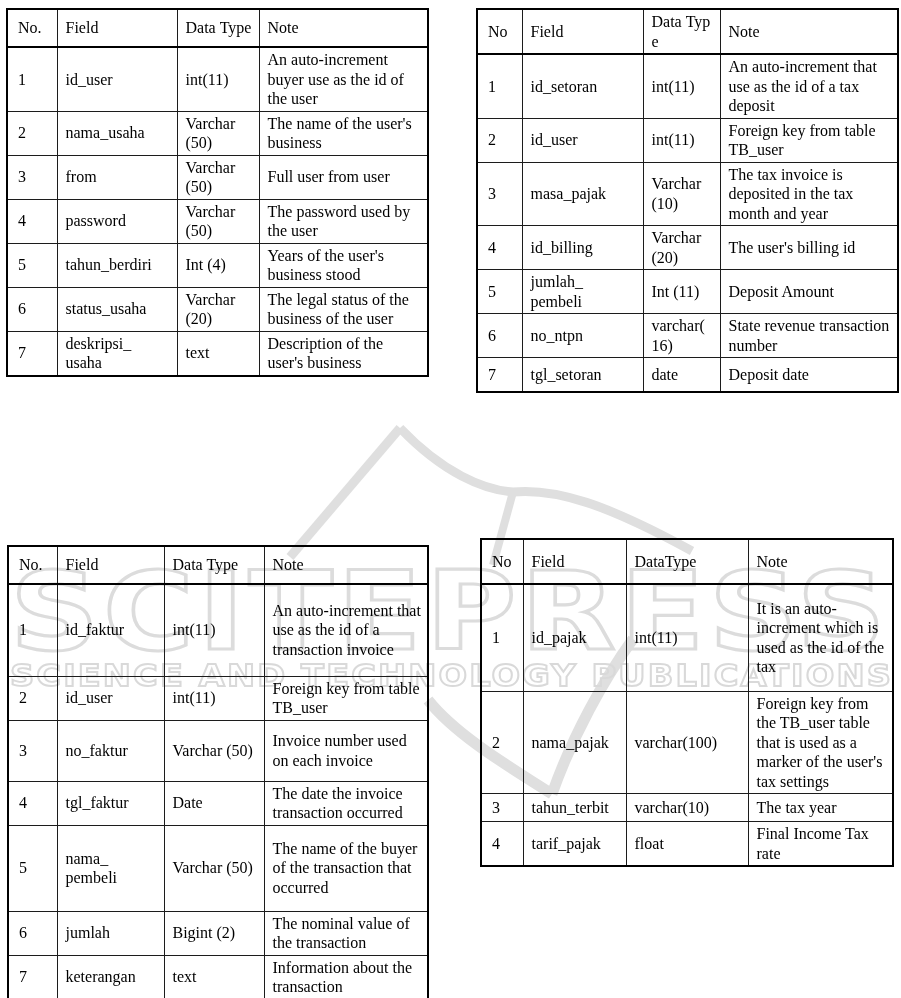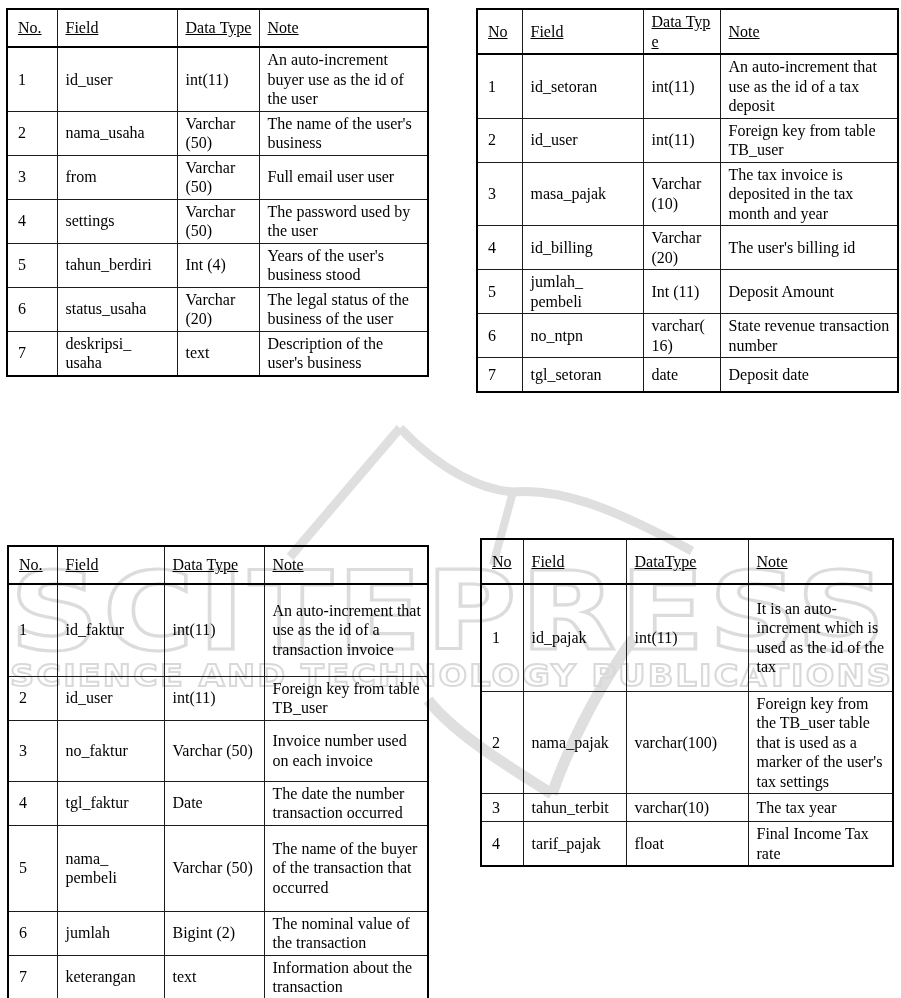--- a/index.html
+++ b/index.html
@@ -34,21 +34,21 @@
     font-weight:normal;
     font-size:16px;
     line-height:1.22;
     text-align:left;
     vertical-align:middle;
     padding:2px 5px 2px 8px;
     overflow-wrap:break-word;
     background:transparent;
   }
   .tbl th:first-child, .tbl td:first-child{padding-left:10px;}
-  .tbl thead th{border-bottom:2.5px solid #000;text-decoration:underline;}
+  .tbl thead th{border-bottom:2.5px solid #000;}
 </style>
 </head>
 <body>
 
 <div class="page">
 
   <svg class="watermark" width="901" height="998" viewBox="0 0 901 998" aria-hidden="true">
     <g fill="none" stroke="#dfdfdf">
 
       <g>
@@ -93,25 +93,25 @@
           <tr style="height: 42px;">
             <td>2</td>
             <td>nama_usaha</td>
             <td>Varchar (50)</td>
             <td>The name of the user's business</td>
           </tr>
           <tr style="height: 42px;">
             <td>3</td>
             <td>from</td>
             <td>Varchar (50)</td>
-            <td>Full email user user</td>
+            <td>Full user from user</td>
           </tr>
           <tr style="height: 42px;">
             <td>4</td>
-            <td>settings</td>
+            <td>password</td>
             <td>Varchar (50)</td>
             <td>The password used by the user</td>
           </tr>
           <tr style="height: 42px;">
             <td>5</td>
             <td>tahun_berdiri</td>
             <td>Int (4)</td>
             <td>Years of the user's business stood</td>
           </tr>
           <tr style="height: 42px;">
@@ -223,21 +223,21 @@
           <tr style="height: 61px;">
             <td>3</td>
             <td>no_faktur</td>
             <td>Varchar (50)</td>
             <td>Invoice number used on each invoice</td>
           </tr>
           <tr style="height: 44px;">
             <td>4</td>
             <td>tgl_faktur</td>
             <td>Date</td>
-            <td>The date the number transaction occurred</td>
+            <td>The date the invoice transaction occurred</td>
           </tr>
           <tr style="height: 86px;">
             <td>5</td>
             <td>nama_ pembeli</td>
             <td>Varchar (50)</td>
             <td>The name of the buyer of the transaction that occurred</td>
           </tr>
           <tr style="height: 42px;">
             <td>6</td>
             <td>jumlah</td>

